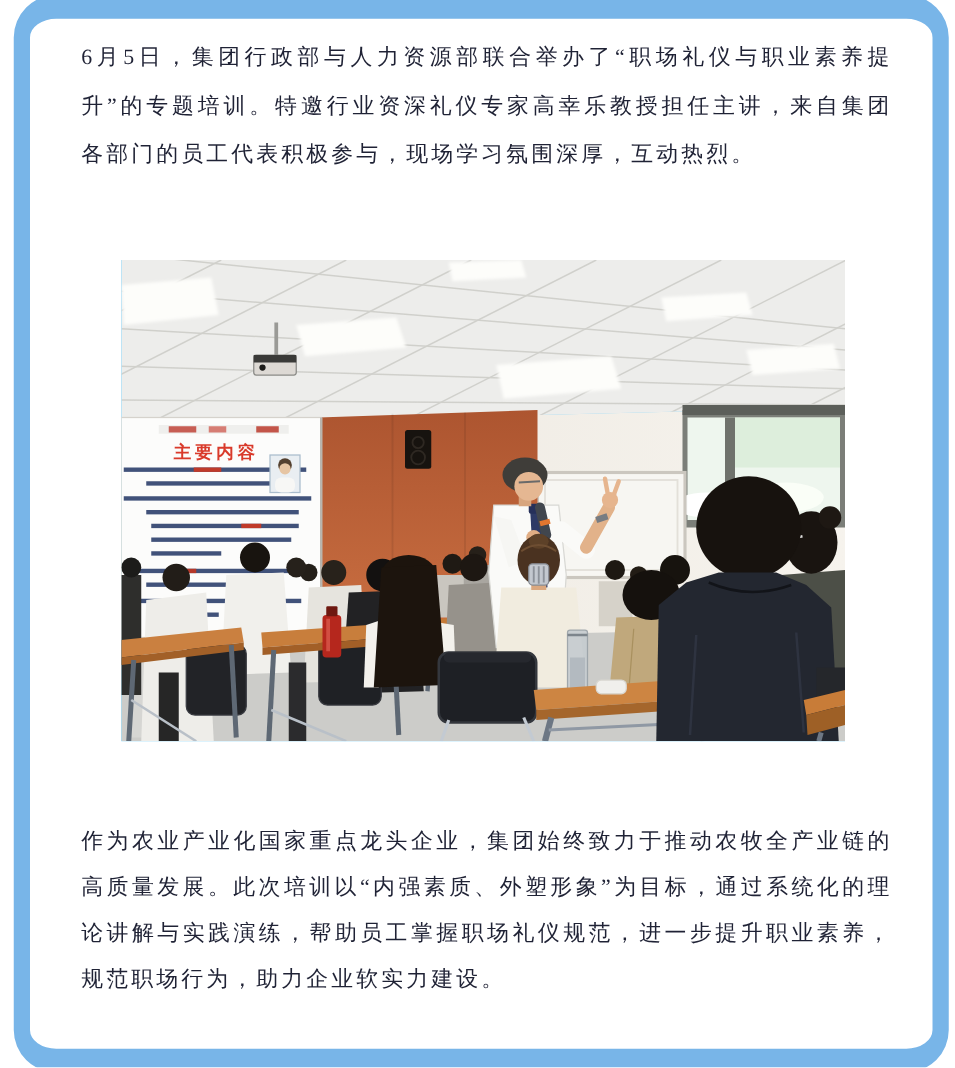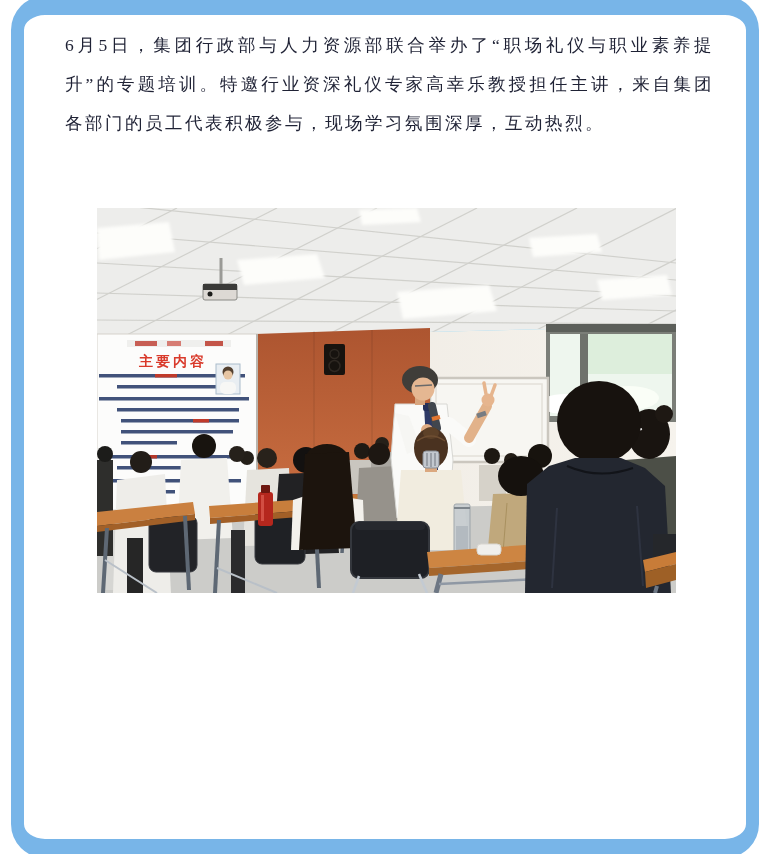--- a/index.html
+++ b/index.html
@@ -293,13 +293,14 @@
 
       <g>
         <rect x="556" y="326" width="23" height="26" fill="#25272b"></rect>
         <polygon points="546,352 579,344 579,356 548,364" fill="#c87c38"></polygon>
         <polygon points="548,364 579,356 579,372 549,380" fill="#9e6026"></polygon>
         <line x1="560" y1="378" x2="558" y2="385" stroke="#6d7784" stroke-width="4"></line>
       </g>
     </svg>
   </div>
 
+  <p class="para para2">作为农业产业化国家重点龙头企业，集团始终致力于推动农牧全产业链的高质量发展。此次培训以“内强素质、外塑形象”为目标，通过系统化的理论讲解与实践演练，帮助员工掌握职场礼仪规范，进一步提升职业素养，规范职场行为，助力企业软实力建设。</p>
 </div>
 
 </body></html>

